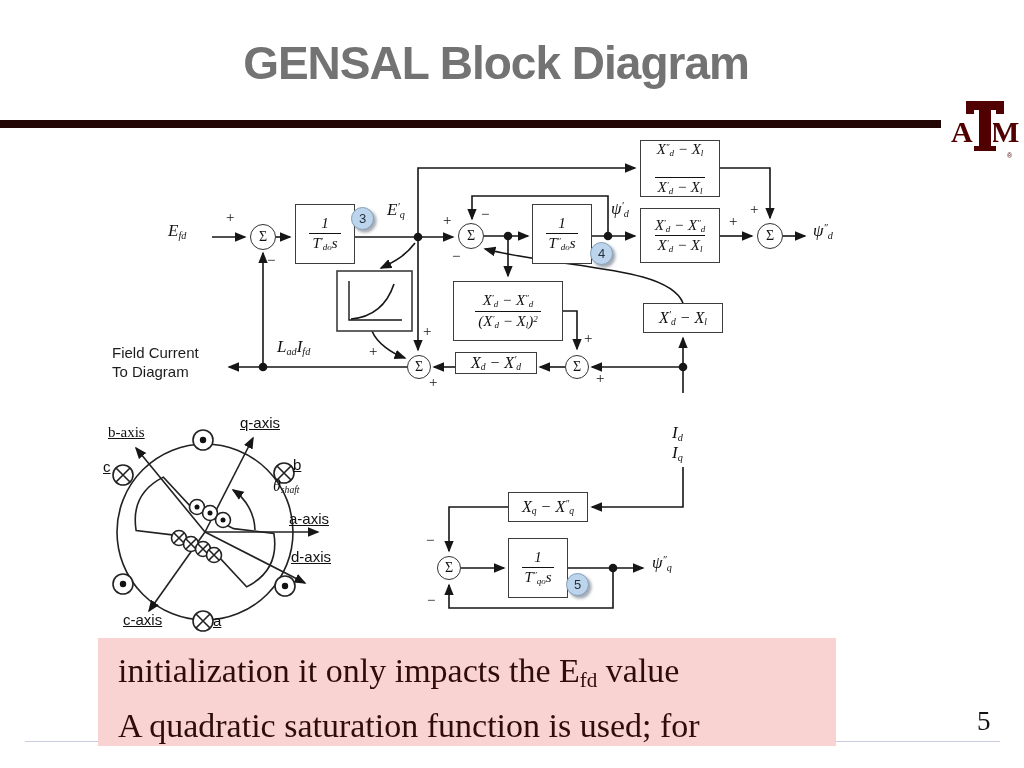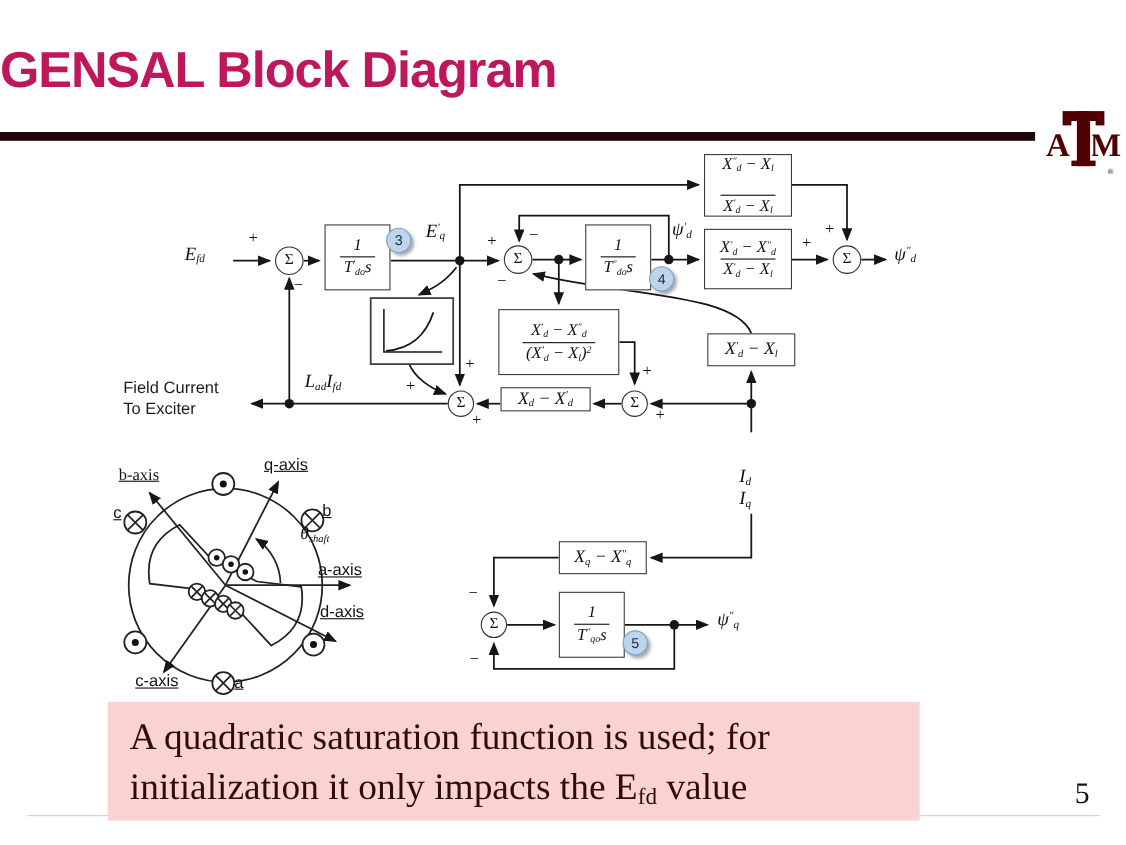--- a/index.html
+++ b/index.html
@@ -1,20 +1,20 @@
 <!DOCTYPE html>
 <html><head>
 <meta charset="utf-8">
 <style>
   html,body{margin:0;padding:0;background:#ffffff;}
   #slide{position:relative;width:1024px;height:768px;background:#fff;overflow:hidden;
          font-family:"Liberation Sans",sans-serif;}
   
-  .title{position:absolute;left:0;top:36px;width:992px;text-align:left;
-         font:bold 46px "Liberation Sans",sans-serif;color:#be185d;letter-spacing:-1px;}
+  .title{position:absolute;left:0;top:36px;width:992px;text-align:center;
+         font:bold 46px "Liberation Sans",sans-serif;color:#737373;letter-spacing:-1px;}
   .title-rule{position:absolute;left:0;top:120px;width:941px;height:8px;background:#230707;}
   
   .bottom-rule{position:absolute;left:25px;top:741px;width:975px;height:0;border-top:1.5px solid #C9CCDE;z-index:1;}
   .page-num{position:absolute;left:977px;top:706px;font:27px "Liberation Serif",serif;color:#141414;z-index:3;}
   
   .note{position:absolute;left:98px;top:638px;width:738px;height:108px;background:#F9D3D1;z-index:2;
         font:34px "Liberation Serif",serif;color:#2E0C0C;padding:10px 0 0 20px;box-sizing:border-box;line-height:45px;}
   .note sub{font-size:0.62em;}
   
   svg.wires{position:absolute;left:0;top:0;z-index:1;}
@@ -286,34 +286,34 @@
   <span class="ml" style="left:168px;top:221px;">E<sub>fd</sub></span>
   <span class="ml" style="left:387px;top:200px;">E<sup>′</sup><sub>q</sub></span>
   <span class="ml" style="left:611px;top:199px;">ψ<sup>′</sup><sub>d</sub></span>
   <span class="ml" style="left:813px;top:221px;">ψ<sup>″</sup><sub>d</sub></span>
   <span class="ml" style="left:652px;top:553px;">ψ<sup>″</sup><sub>q</sub></span>
   <span class="ml" style="left:277px;top:337px;">L<sub>ad</sub>I<sub>fd</sub></span>
   <span class="ml" style="left:672px;top:395px;margin-top:28px;">I<sub>d</sub></span>
   <span class="ml" style="left:672px;top:443px;">I<sub>q</sub></span>
   <div class="fc" style="left:112px;top:343px;">
     <div>Field Current</div>
-    <div>To Exciter</div>
+    <div>To Diagram</div>
   </div>
 
   <span class="ax" style="left:240px;top:414px;">q-axis</span>
   <span class="ax" style="left:108px;top:424px;font-family:Liberation Serif, serif;">b-axis</span>
   <span class="ax" style="left:289px;top:510px;">a-axis</span>
   <span class="ax" style="left:291px;top:548px;">d-axis</span>
   <span class="ax" style="left:111px;top:611px;margin-left:12px;">c-axis</span>
   <span class="theta" style="left:237px;top:477px;">θ<sub>shaft</sub></span>
   <span class="ph" style="left:103px;top:458px;">c</span>
   <span class="ph" style="left:293px;top:456px;">b</span>
   <span class="ph" style="left:213px;top:612px;">a</span>
 
   <div class="note">
+    <div>initialization it only impacts the E<sub>fd</sub> value</div>
     <div>A quadratic saturation function is used; for</div>
-    <div>initialization it only impacts the E<sub>fd</sub> value</div>
   </div>
 
   <div class="bottom-rule"></div>
   <div class="page-num">5</div>
 
 </div>
 
 </body></html>

